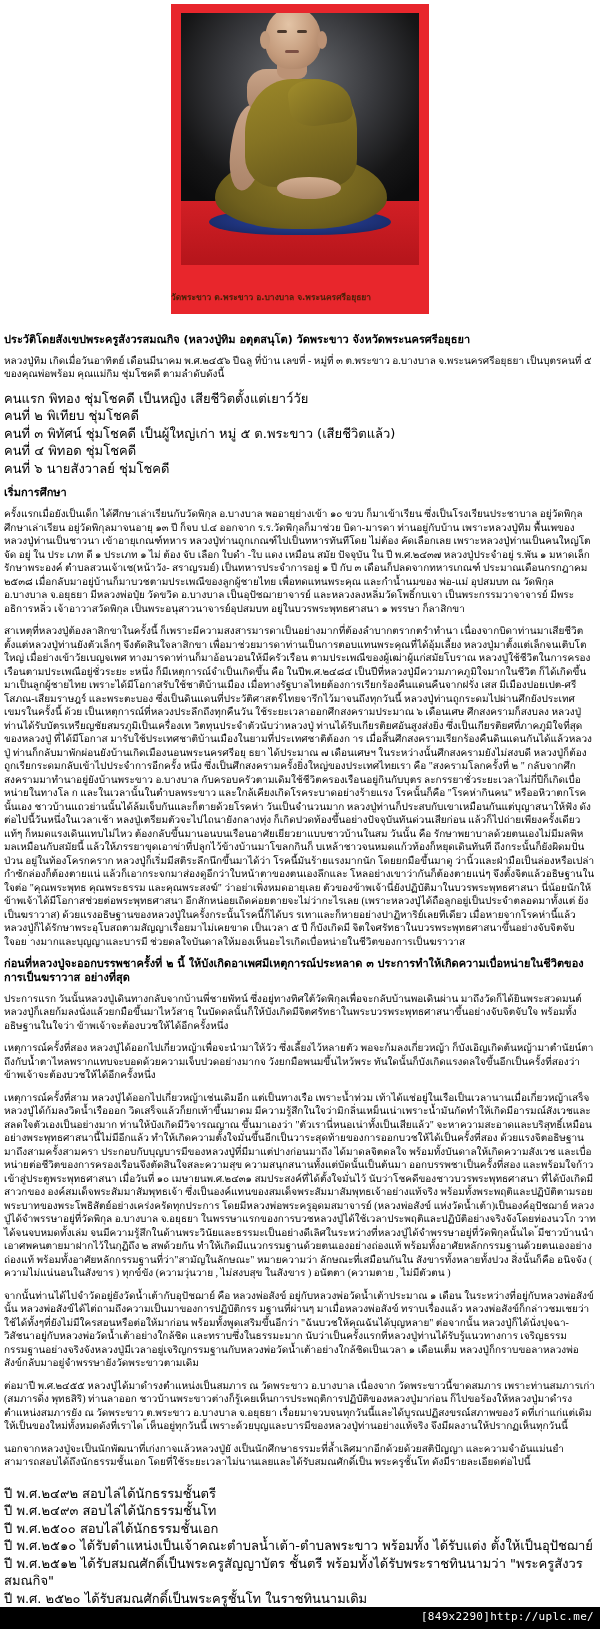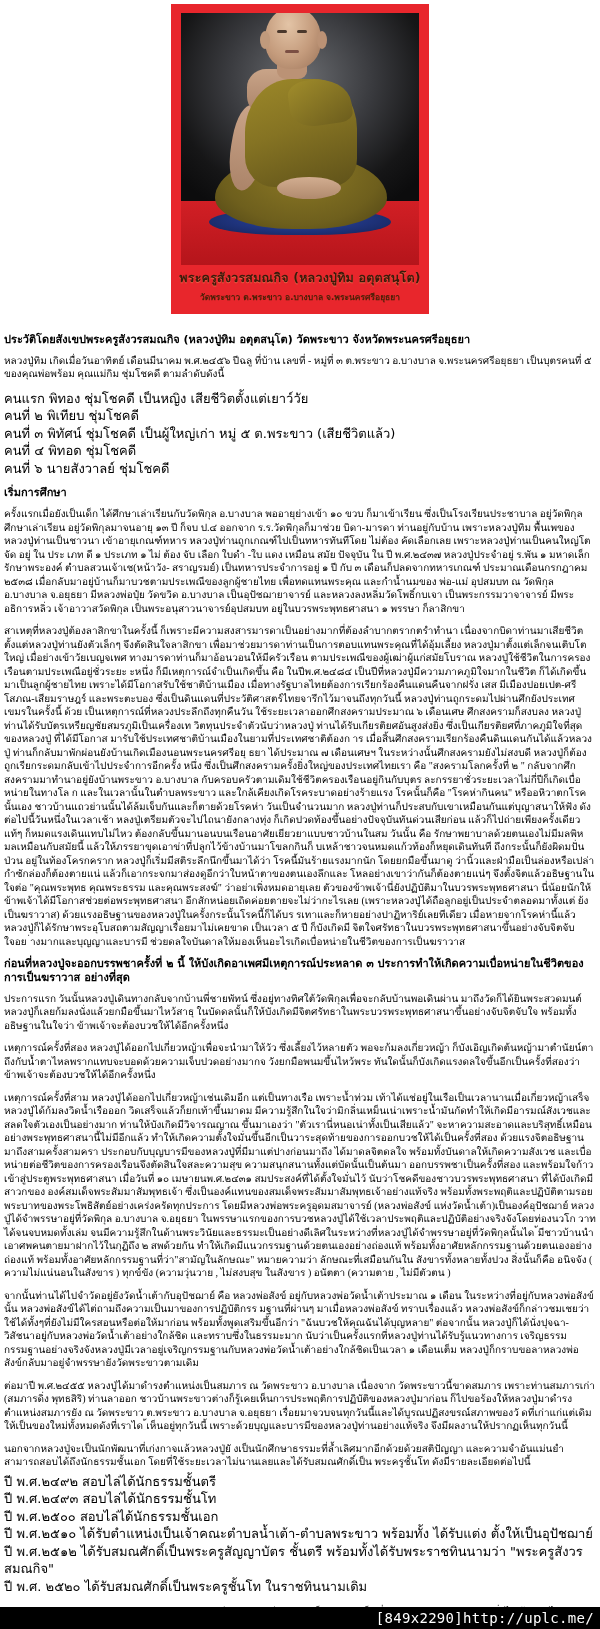--- a/index.html
+++ b/index.html
@@ -162,21 +162,20 @@
     letter-spacing: 0.2px;
     text-shadow: 0 1px 0 rgba(255,200,120,.35);
     white-space: nowrap;
     overflow: hidden;
   }
   .caption-sub {
     position: absolute;
     left: 0;
     right: 0;
     bottom: 10px;
-    text-align: center;
     font-size: 8.5px;
     font-weight: bold;
     color: #4a2006;
     white-space: nowrap;
     overflow: hidden;
   }
 
   
   .content {
     padding: 10px 4px 0 4px;
@@ -187,21 +186,21 @@
     margin: 9px 0 7px 0;
     line-height: 1.25;
   }
   p.para {
     font-size: 10px;
     line-height: 1.35;
     margin: 0 0 9px 0;
     text-align: left;
     font-family: Liberation Serif, serif;
   }
-  p.para.tight { margin-bottom: 4px; }
+  p.para.tight { margin-bottom: 16px; }
   .list-line {
     font-size: 13px;
     line-height: 1.35;
     margin: 0;
   }
   .list-block { margin: 0 0 9px 0; }
 
   
   .footer-bar {
     position: absolute;
@@ -210,21 +209,21 @@
     bottom: 0;
     height: 22px;
     background: #000000;
   }
   .footer-text {
     position: absolute;
     right: 6px;
     top: 3px;
     color: #ffffff;
     font-family: "DejaVu Sans Mono", "Liberation Mono", monospace;
-    font-size: 14px;
+    font-size: 11px;
     letter-spacing: 0.3px;
     white-space: nowrap;
   }
 </style>
 </head>
 <body>
 
 <div class="page">
 
   <div class="portrait-wrap">
@@ -239,21 +238,20 @@
         <div class="shoulder-fold"></div>
         <div class="hands"></div>
         <div class="neck"></div>
         <div class="head"></div>
         <div class="ear-l"></div>
         <div class="ear-r"></div>
         <div class="eye-l"></div>
         <div class="eye-r"></div>
         <div class="mouth"></div>
       </div>
-      <div class="caption-main">พระครูสังวรสมณกิจ (หลวงปู่ทิม อตุตสนุโต)</div>
       <div class="caption-sub">วัดพระขาว ต.พระขาว อ.บางบาล จ.พระนครศรีอยุธยา</div>
     </div>
   </div>
 
   <div class="content">
 
     <h2 class="sec-title">ประวัติโดยสังเขปพระครูสังวรสมณกิจ (หลวงปู่ทิม อตุตสนุโต) วัดพระขาว จังหวัดพระนครศรีอยุธยา</h2>
 
     <p class="para">หลวงปู่ทิม เกิดเมื่อวันอาทิตย์ เดือนมีนาคม พ.ศ.๒๔๕๖ ปีฉลู ที่บ้าน เลขที่ - หมู่ที่ ๓ ต.พระขาว อ.บางบาล จ.พระนครศรีอยุธยา เป็นบุตรคนที่ ๕ ของคุณพ่อพร้อม คุณแม่กิม ชุ่มโชคดี ตามลำดับดังนี้</p>
 

